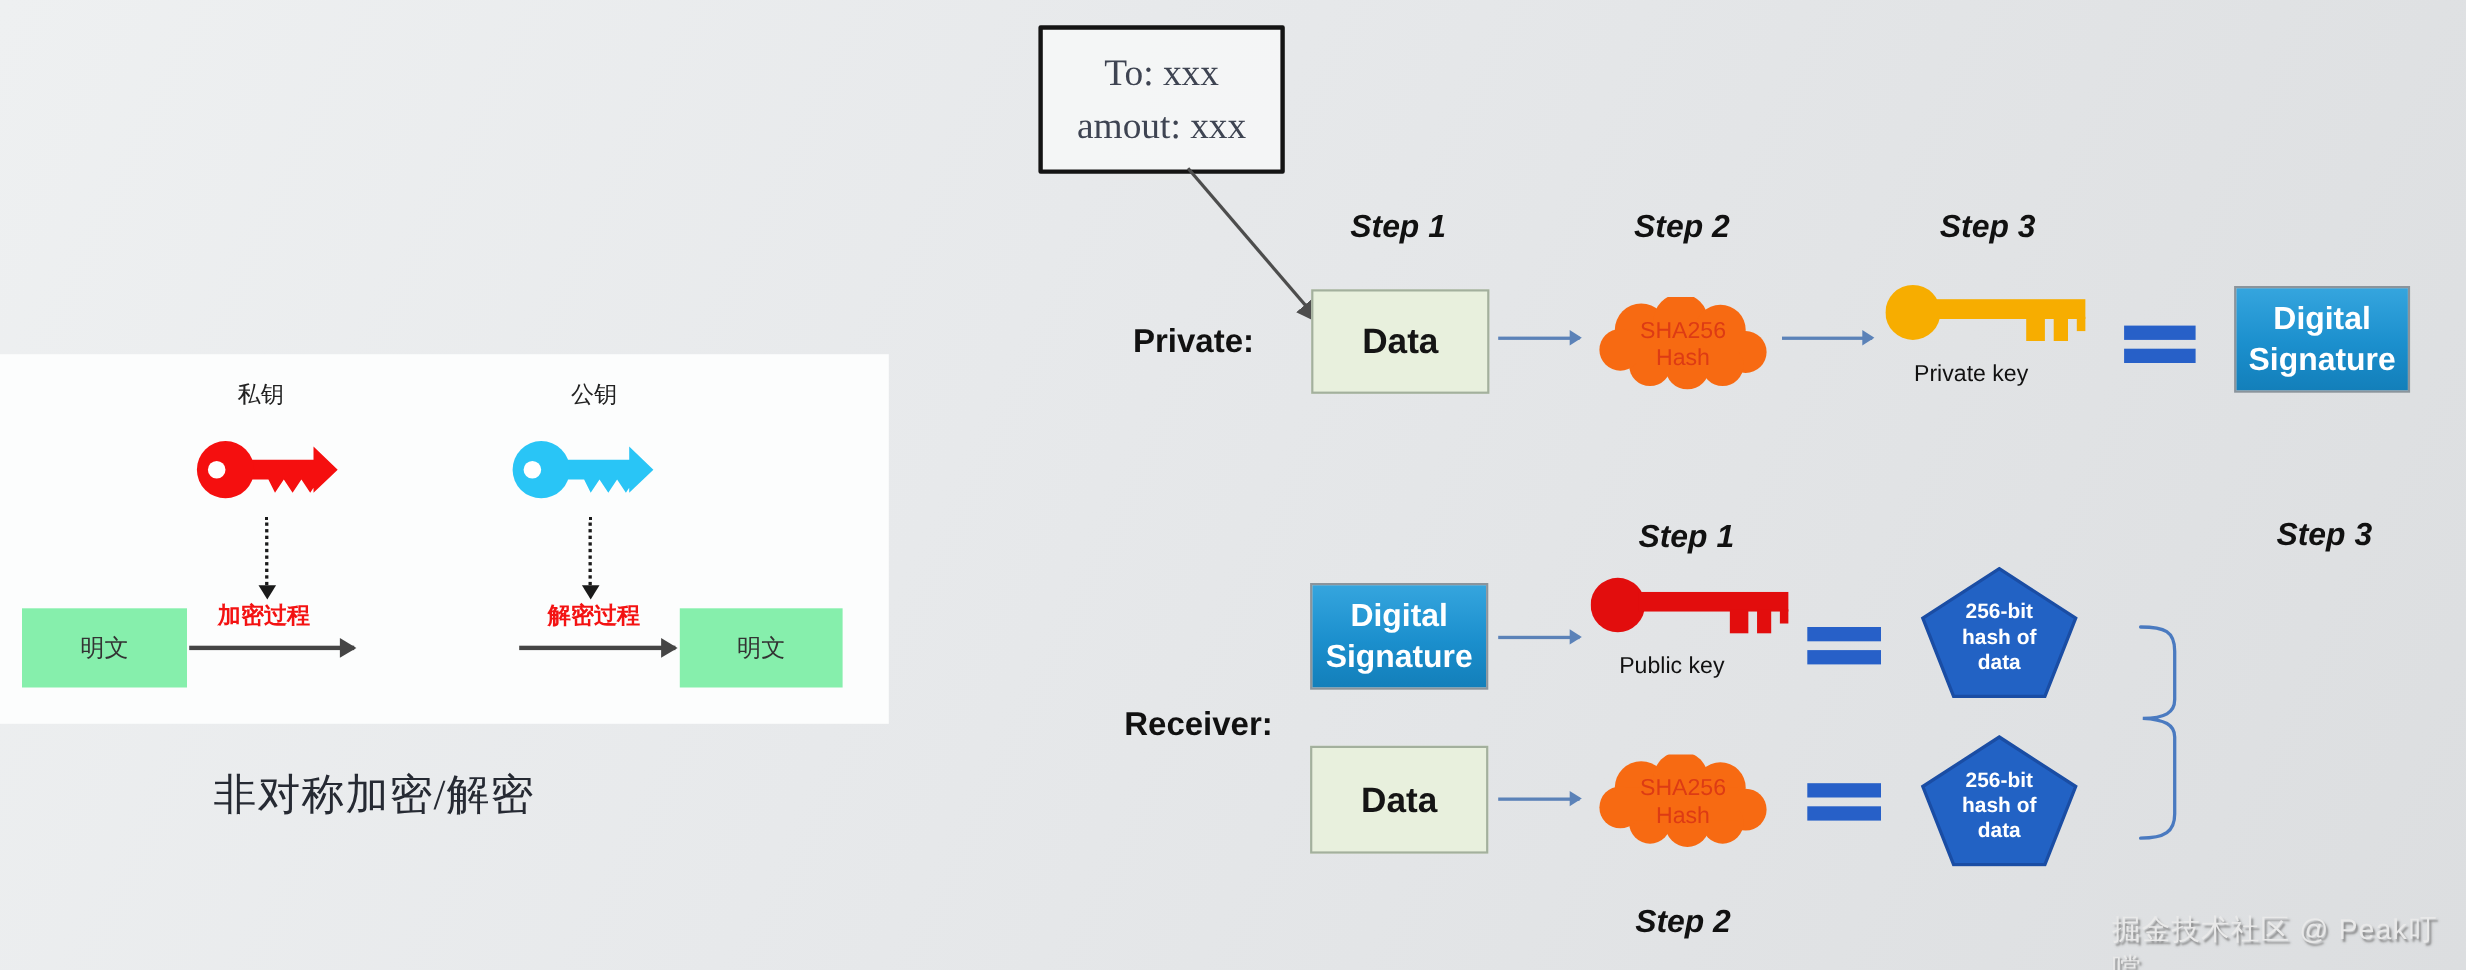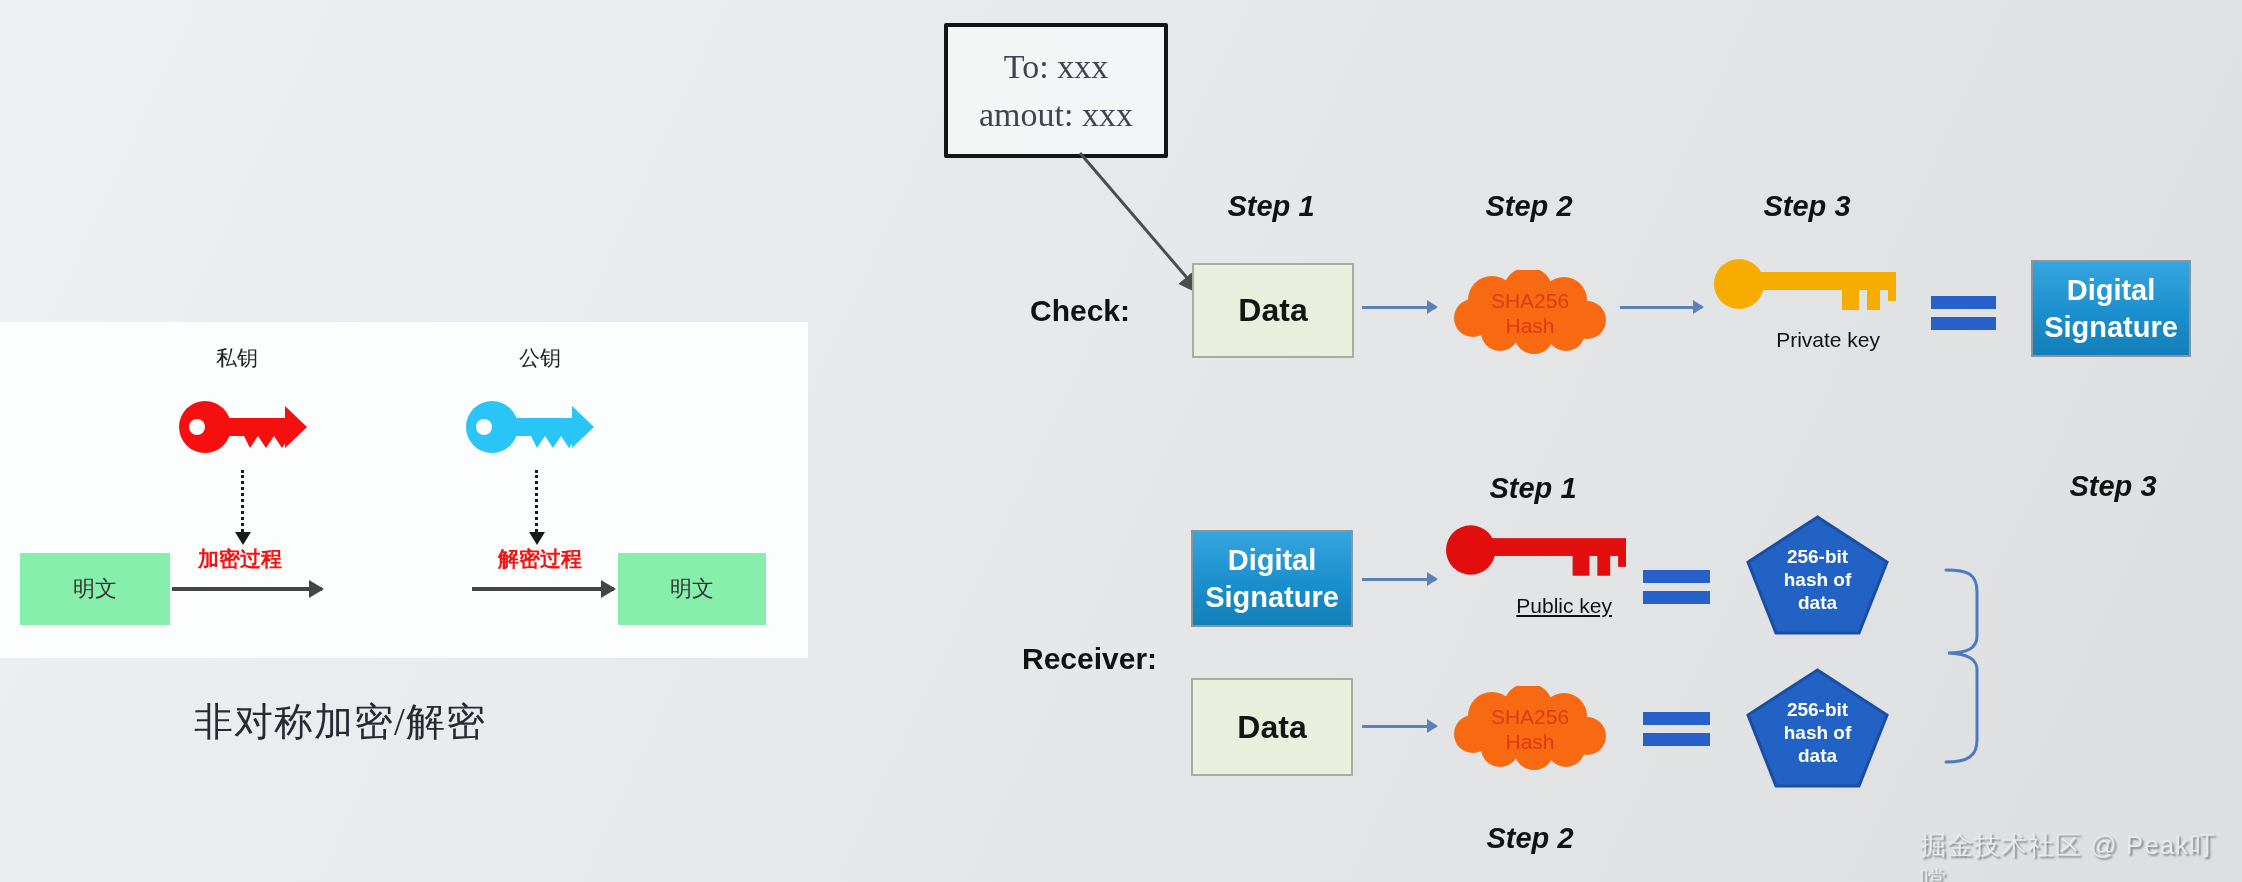--- a/index.html
+++ b/index.html
@@ -35,21 +35,21 @@
   .role-label{font-size:30px;font-weight:700;}
   .data-box{background:#e8f0dd;border:2px solid #a3b09d;font-size:32px;font-weight:700;color:#151515;}
   .ds-box{background:linear-gradient(180deg,#35a5de 0%,#1b8fcd 55%,#137fba 100%);
     border:2px solid #8a949c;color:#fff;font-size:29px;font-weight:700;line-height:37px;text-align:center;}
   .blue-arrow{height:3px;background:#5b82b8;}
   .blue-arrow::after{content:"";position:absolute;right:-2px;top:-6px;border:7px solid transparent;border-left:11px solid #5b82b8;border-right:none;}
   .eq{display:flex;flex-direction:column;gap:8px;}
   .eq .bar{width:100%;height:13px;background:#2760c8;}
   .cloud-txt{font-size:21px;line-height:25px;font-weight:400;color:#dd3b14;text-align:center;width:100%;}
   .pent-txt{font-size:19px;line-height:23px;font-weight:700;color:#fff;text-align:center;width:100%;}
-  .small-cap{font-size:21px;font-weight:500;color:#111;width:140px;text-align:right;}
+  .small-cap{font-size:21px;font-weight:500;color:#111;width:140px;text-align:left;}
   #check-block{width:160px;text-align:center;font-size:28px;font-weight:700;line-height:38px;}
 
   
   #watermark{left:1920px;top:828px;font-size:26px;color:#e9e9e9;letter-spacing:1px;
     text-shadow:2px 2px 2px rgba(105,105,105,.75);}
 </style>
 </head>
 <body>
 
 <div id="stage">
@@ -92,21 +92,21 @@
   </div>
   <svg class="abs" style="left:1060px;top:145px;" width="160" height="165" viewBox="0 0 160 165">
     <defs>
       <marker id="ah-dark" markerWidth="10" markerHeight="10" refX="7" refY="3.5" orient="auto">
         <path d="M0,0 L8,3.5 L0,7 Z" fill="#4d4d4d"></path>
       </marker>
     </defs>
     <line x1="20" y1="8" x2="140" y2="148" stroke="#4d4d4d" stroke-width="3" marker-end="url(#ah-dark)"></line>
   </svg>
 
-  <div class="abs role-label" style="left:1030px;top:294px;">Check:</div>
+  <div class="abs role-label" style="left:1030px;top:294px;">Private:</div>
   <div class="abs step-label" style="left:1216px;top:190px;">Step 1</div>
   <div class="abs step-label" style="left:1474px;top:190px;">Step 2</div>
   <div class="abs step-label" style="left:1752px;top:190px;">Step 3</div>
 
   <div class="abs data-box ctr" style="left:1192px;top:263px;width:158px;height:91px;">Data</div>
   <div class="abs blue-arrow" style="left:1362px;top:306px;width:74px;"></div>
 
   <div class="abs" style="left:1450px;top:270px;width:160px;height:84px;">
     <svg width="160" height="84" viewBox="0 0 160 84">
       <g fill="#f76a12">
@@ -163,21 +163,21 @@
 
   <svg class="abs" style="left:1446px;top:524px;" width="180" height="54" viewBox="0 0 182 54">
     <g fill="#e20d0d">
       <circle cx="25" cy="26" r="25"></circle>
       <rect x="44" y="14" width="138" height="18"></rect>
       <rect x="128" y="30" width="17" height="22"></rect>
       <rect x="153" y="30" width="13" height="22"></rect>
       <rect x="174" y="30" width="8" height="13"></rect>
     </g>
   </svg>
-  <div class="abs small-cap" style="left:1472px;top:594px;text-decoration:underline;">Public key</div>
+  <div class="abs small-cap" style="left:1472px;top:594px;">Public key</div>
 
   <div class="abs eq" style="left:1643px;top:570px;width:67px;">
     <div class="bar"></div>
     <div class="bar"></div>
   </div>
 
   <div class="abs" style="left:1745px;top:515px;width:145px;height:120px;">
     <svg width="145" height="120" viewBox="0 0 145 120">
       <polygon points="72.5,2 142,47 114,118 31,118 3,47" fill="#2262c4" stroke="#1a4da4" stroke-width="3"></polygon>
     </svg>

